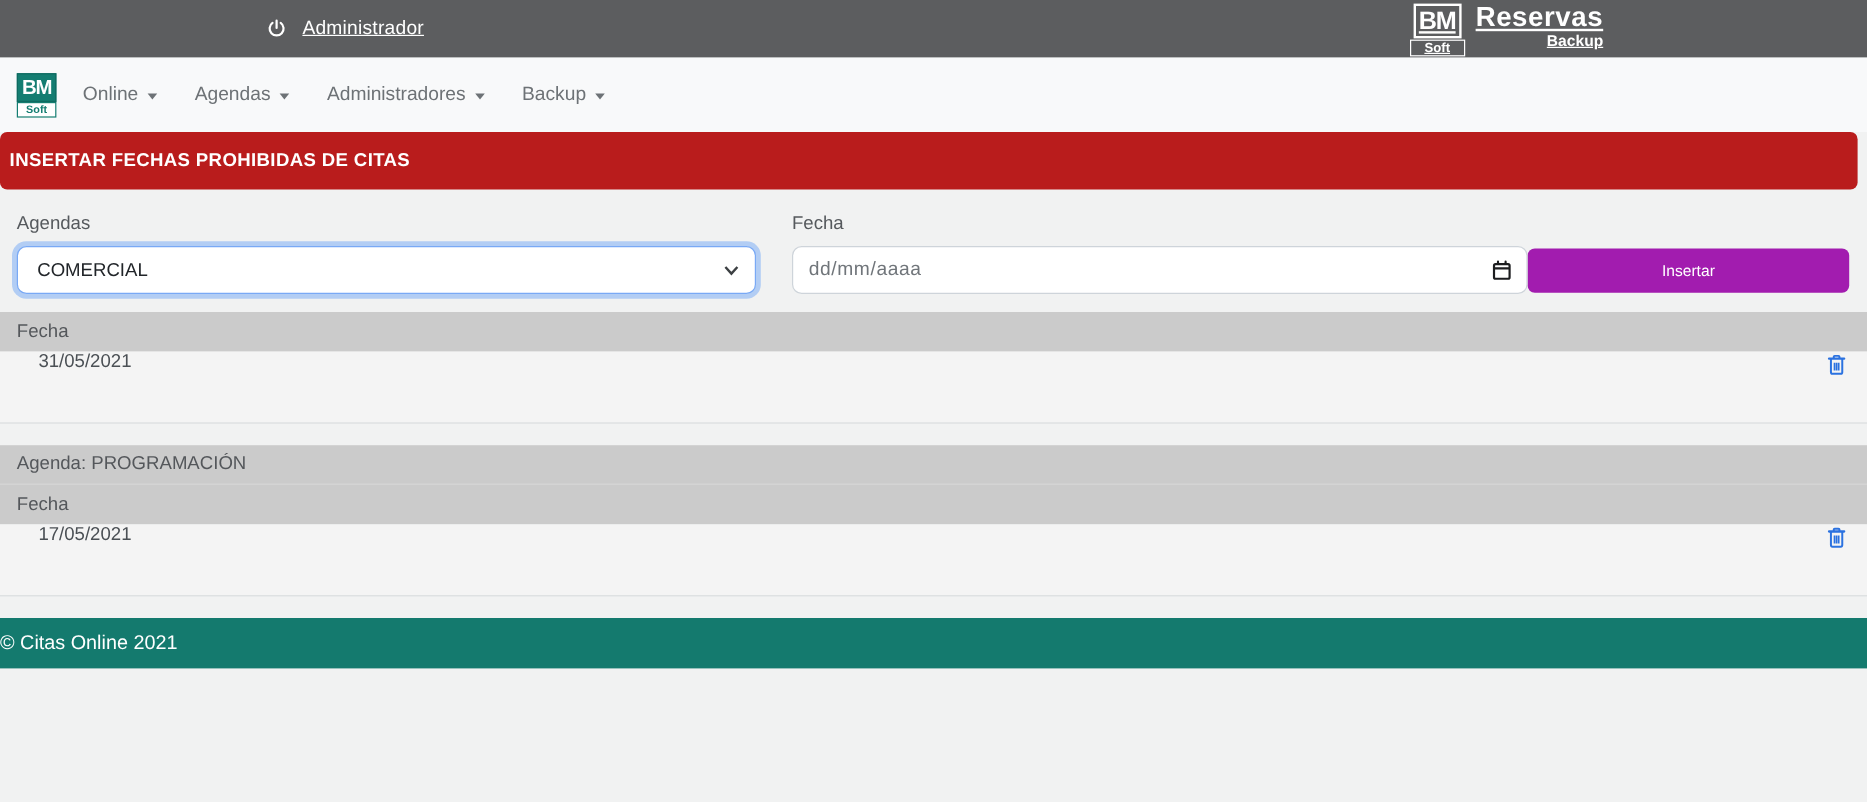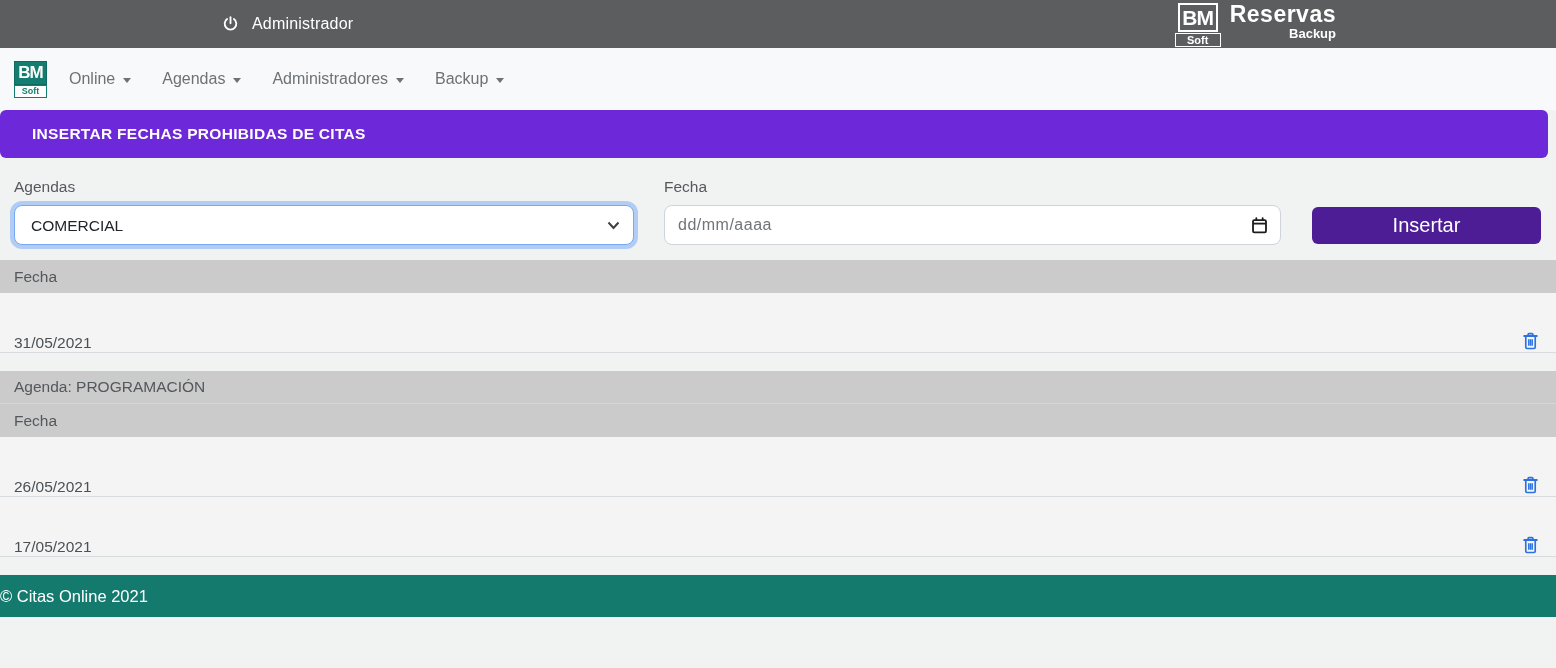--- a/index.html
+++ b/index.html
@@ -8,21 +8,21 @@
     width:1556px; height:668px;
     background:#f1f2f2;
     font-family:"Liberation Sans", sans-serif;
     overflow:hidden;
   }
 
   
   .topbar {
     height:48px; background:#5c5d5f;
     display:flex; align-items:center; justify-content:space-between;
-    padding:0 220px 0 222px; color:#fff;
+    padding:0 220px 0 222px; color:#fff;text-decoration:underline;
   }
   .topbar-user { display:flex; align-items:center; gap:13px; cursor:pointer; }
   .topbar-user-label { font-size:16px; letter-spacing:.2px; }
   .brand { display:flex; align-items:flex-start; gap:9px; margin-top:2px; }
   .brand-box { display:flex; flex-direction:column; align-items:center; }
   .brand-bm {
     width:40px; height:29px; border:2.5px solid #fff;
     display:flex; align-items:center; justify-content:center;
     font-weight:bold; font-size:21px; letter-spacing:-1px;
   }
@@ -54,22 +54,22 @@
     color:#6d7276; font-size:16px; cursor:pointer;
   }
   .caret {
     width:0; height:0; margin-top:3px;
     border-left:4.5px solid transparent; border-right:4.5px solid transparent;
     border-top:5px solid #6d7276;
   }
 
   
   .title-bar {
-    height:48px; margin-right:8px; background:#6d28d9; border-radius:6px;
-    display:flex; align-items:center; padding-left:32px;
+    height:48px; margin-right:8px; background:#b91c1c; border-radius:6px;
+    display:flex; align-items:center; padding-left:8px;
   }
   .title-bar span { color:#fff; font-weight:bold; font-size:15.5px; letter-spacing:.3px; }
 
   
   .form-row { display:flex; padding:20px 15px 0 14px; }
   .field { display:flex; flex-direction:column; }
   .field-agendas { width:620px; }
   .field-fecha  { width:617px; margin-left:30px; }
   .field-label { font-size:15.5px; color:#55595d; margin-bottom:9px; }
   .select-wrap, .date-wrap { position:relative; }
@@ -86,38 +86,38 @@
     background:#fff; padding:0 44px 0 13px; outline:none;
     font-family:inherit; font-size:16px; color:#0369a1; letter-spacing:.5px;
   }
   input.fecha-input::placeholder { color:#70757a; }
   .calendar-btn {
     position:absolute; right:12px; top:11px; width:19px; height:19px;
     background:none; border:none; padding:0; cursor:pointer;
   }
   .btn-col { flex:1; display:flex; justify-content:flex-end; align-items:flex-end; }
   .insert-btn {
-    width:229px; height:37px; margin-bottom:1px;
-    background:#4c1d95; color:#fff; border:none; border-radius:6px;
-    font-family:inherit; font-size:20px; cursor:pointer;
+    width:268px; height:37px; margin-bottom:1px;
+    background:#a21caf; color:#fff; border:none; border-radius:6px;
+    font-family:inherit; font-size:13px; cursor:pointer;
   }
 
   
   .group { margin-top:15px; }
   .group + .group { margin-top:18px; }
   .group-header { background:#cbcbcb; }
   .group-header-line {
     height:33px; display:flex; align-items:center; padding-left:14px;
     color:#54575b; font-size:15.5px;
   }
   .group-header-line.first { border-bottom:1px solid #d6d6d6; }
   .data-row {
     height:60px; background:#f4f4f4; border-bottom:1px solid #d9dcde;
-    display:flex; align-items:flex-end; justify-content:space-between;
-    padding:0 15px 0 14px;
+    display:flex; align-items:flex-start; justify-content:space-between;
+    padding:0 15px 0 32px;
   }
   .row-date { font-size:15.5px; color:#4b5055; }
   .trash-btn { background:none; border:none; padding:0; cursor:pointer; width:21px; height:22px; }
 
   
   .footer {
     margin-top:18px; height:42px; background:#147a6e;
     display:flex; align-items:center; justify-content:flex-start;
   }
   .footer span { color:#fff; font-size:16.5px; }
@@ -218,31 +218,20 @@
     </button>
   </div>
 </div>
 
 <div class="group">
   <div class="group-header">
     <div class="group-header-line first">Agenda: PROGRAMACIÓN</div>
     <div class="group-header-line">Fecha</div>
   </div>
   <div class="data-row">
-    <span class="row-date">26/05/2021</span>
-    <button class="trash-btn">
-      <svg width="21" height="22" viewBox="0 0 24 24" fill="none" stroke="#2b72e0" stroke-width="1.9" stroke-linejoin="round">
-        <path d="M4.8 6.2h14.4" stroke-width="2.2" stroke-linecap="round"></path>
-        <path d="M9.3 6V4.4c0-.5.4-.9.9-.9h3.6c.5 0 .9.4.9.9V6"></path>
-        <path d="M6.6 6.4v12.7c0 .8.7 1.5 1.5 1.5h7.8c.8 0 1.5-.7 1.5-1.5V6.4"></path>
-        <path d="M10 10v7.5M12 10v7.5M14 10v7.5" stroke-width="1.6"></path>
-      </svg>
-    </button>
-  </div>
-  <div class="data-row">
     <span class="row-date">17/05/2021</span>
     <button class="trash-btn">
       <svg width="21" height="22" viewBox="0 0 24 24" fill="none" stroke="#2b72e0" stroke-width="1.9" stroke-linejoin="round">
         <path d="M4.8 6.2h14.4" stroke-width="2.2" stroke-linecap="round"></path>
         <path d="M9.3 6V4.4c0-.5.4-.9.9-.9h3.6c.5 0 .9.4.9.9V6"></path>
         <path d="M6.6 6.4v12.7c0 .8.7 1.5 1.5 1.5h7.8c.8 0 1.5-.7 1.5-1.5V6.4"></path>
         <path d="M10 10v7.5M12 10v7.5M14 10v7.5" stroke-width="1.6"></path>
       </svg>
     </button>
   </div>

